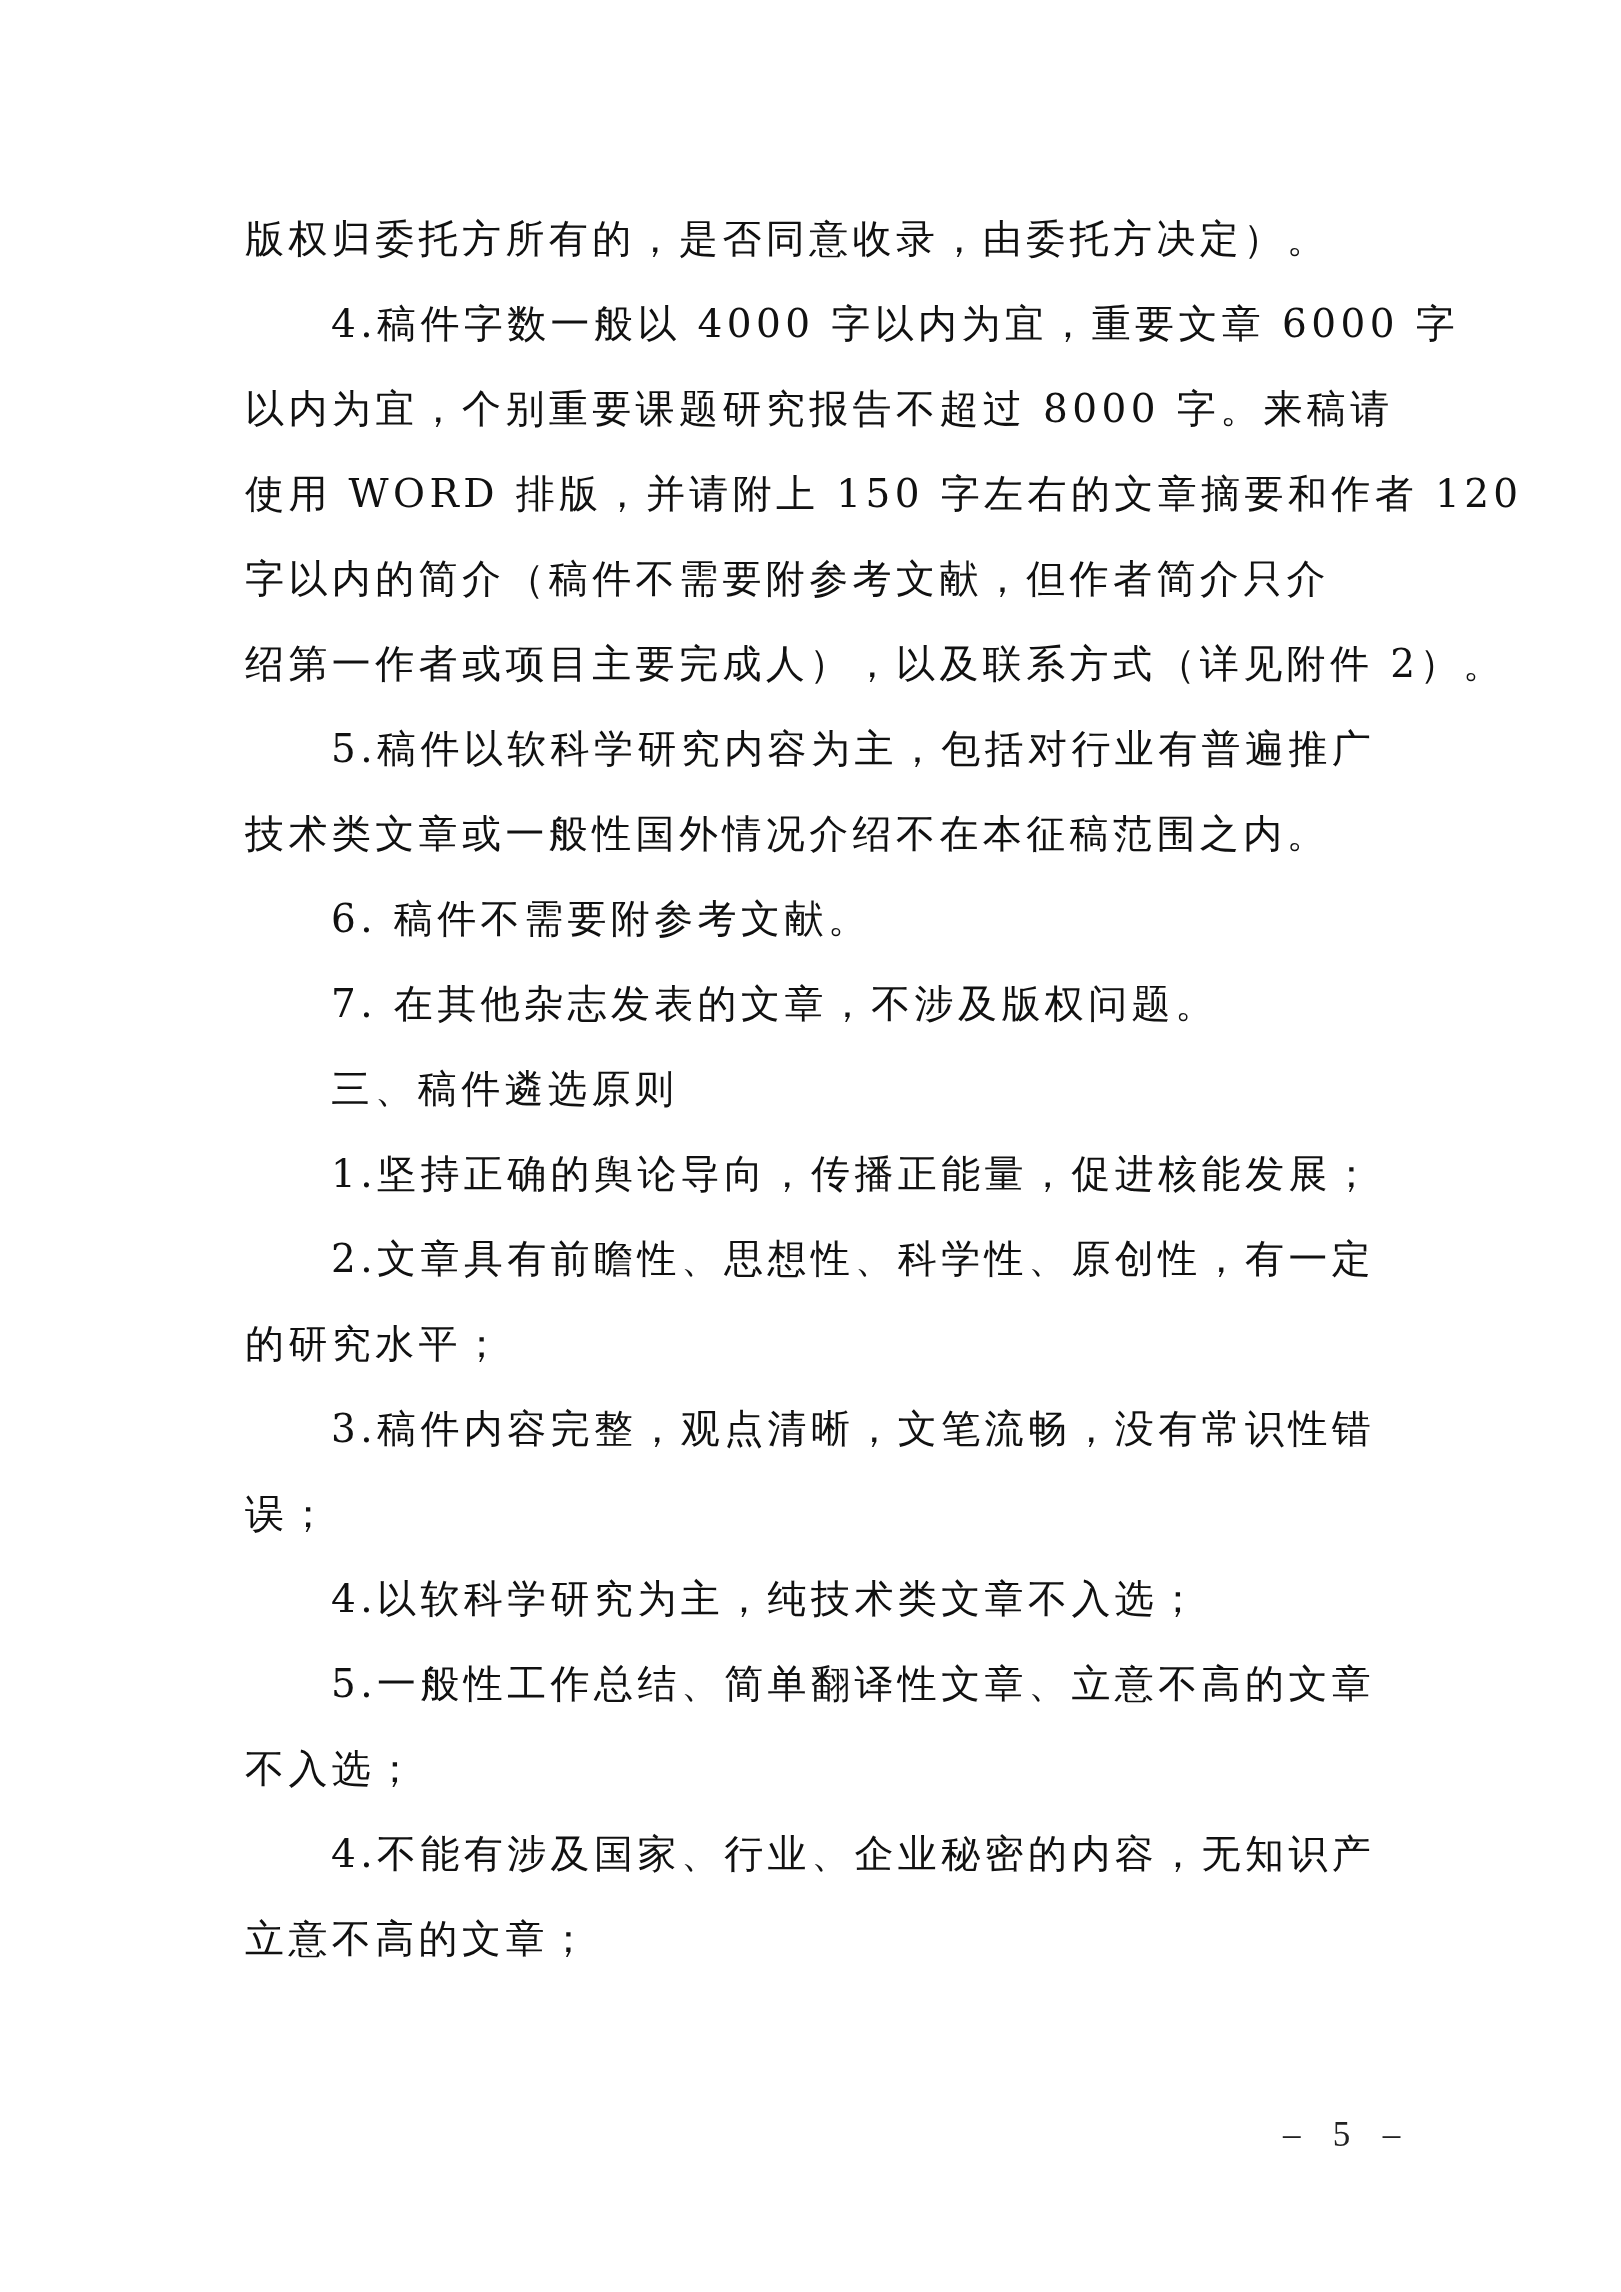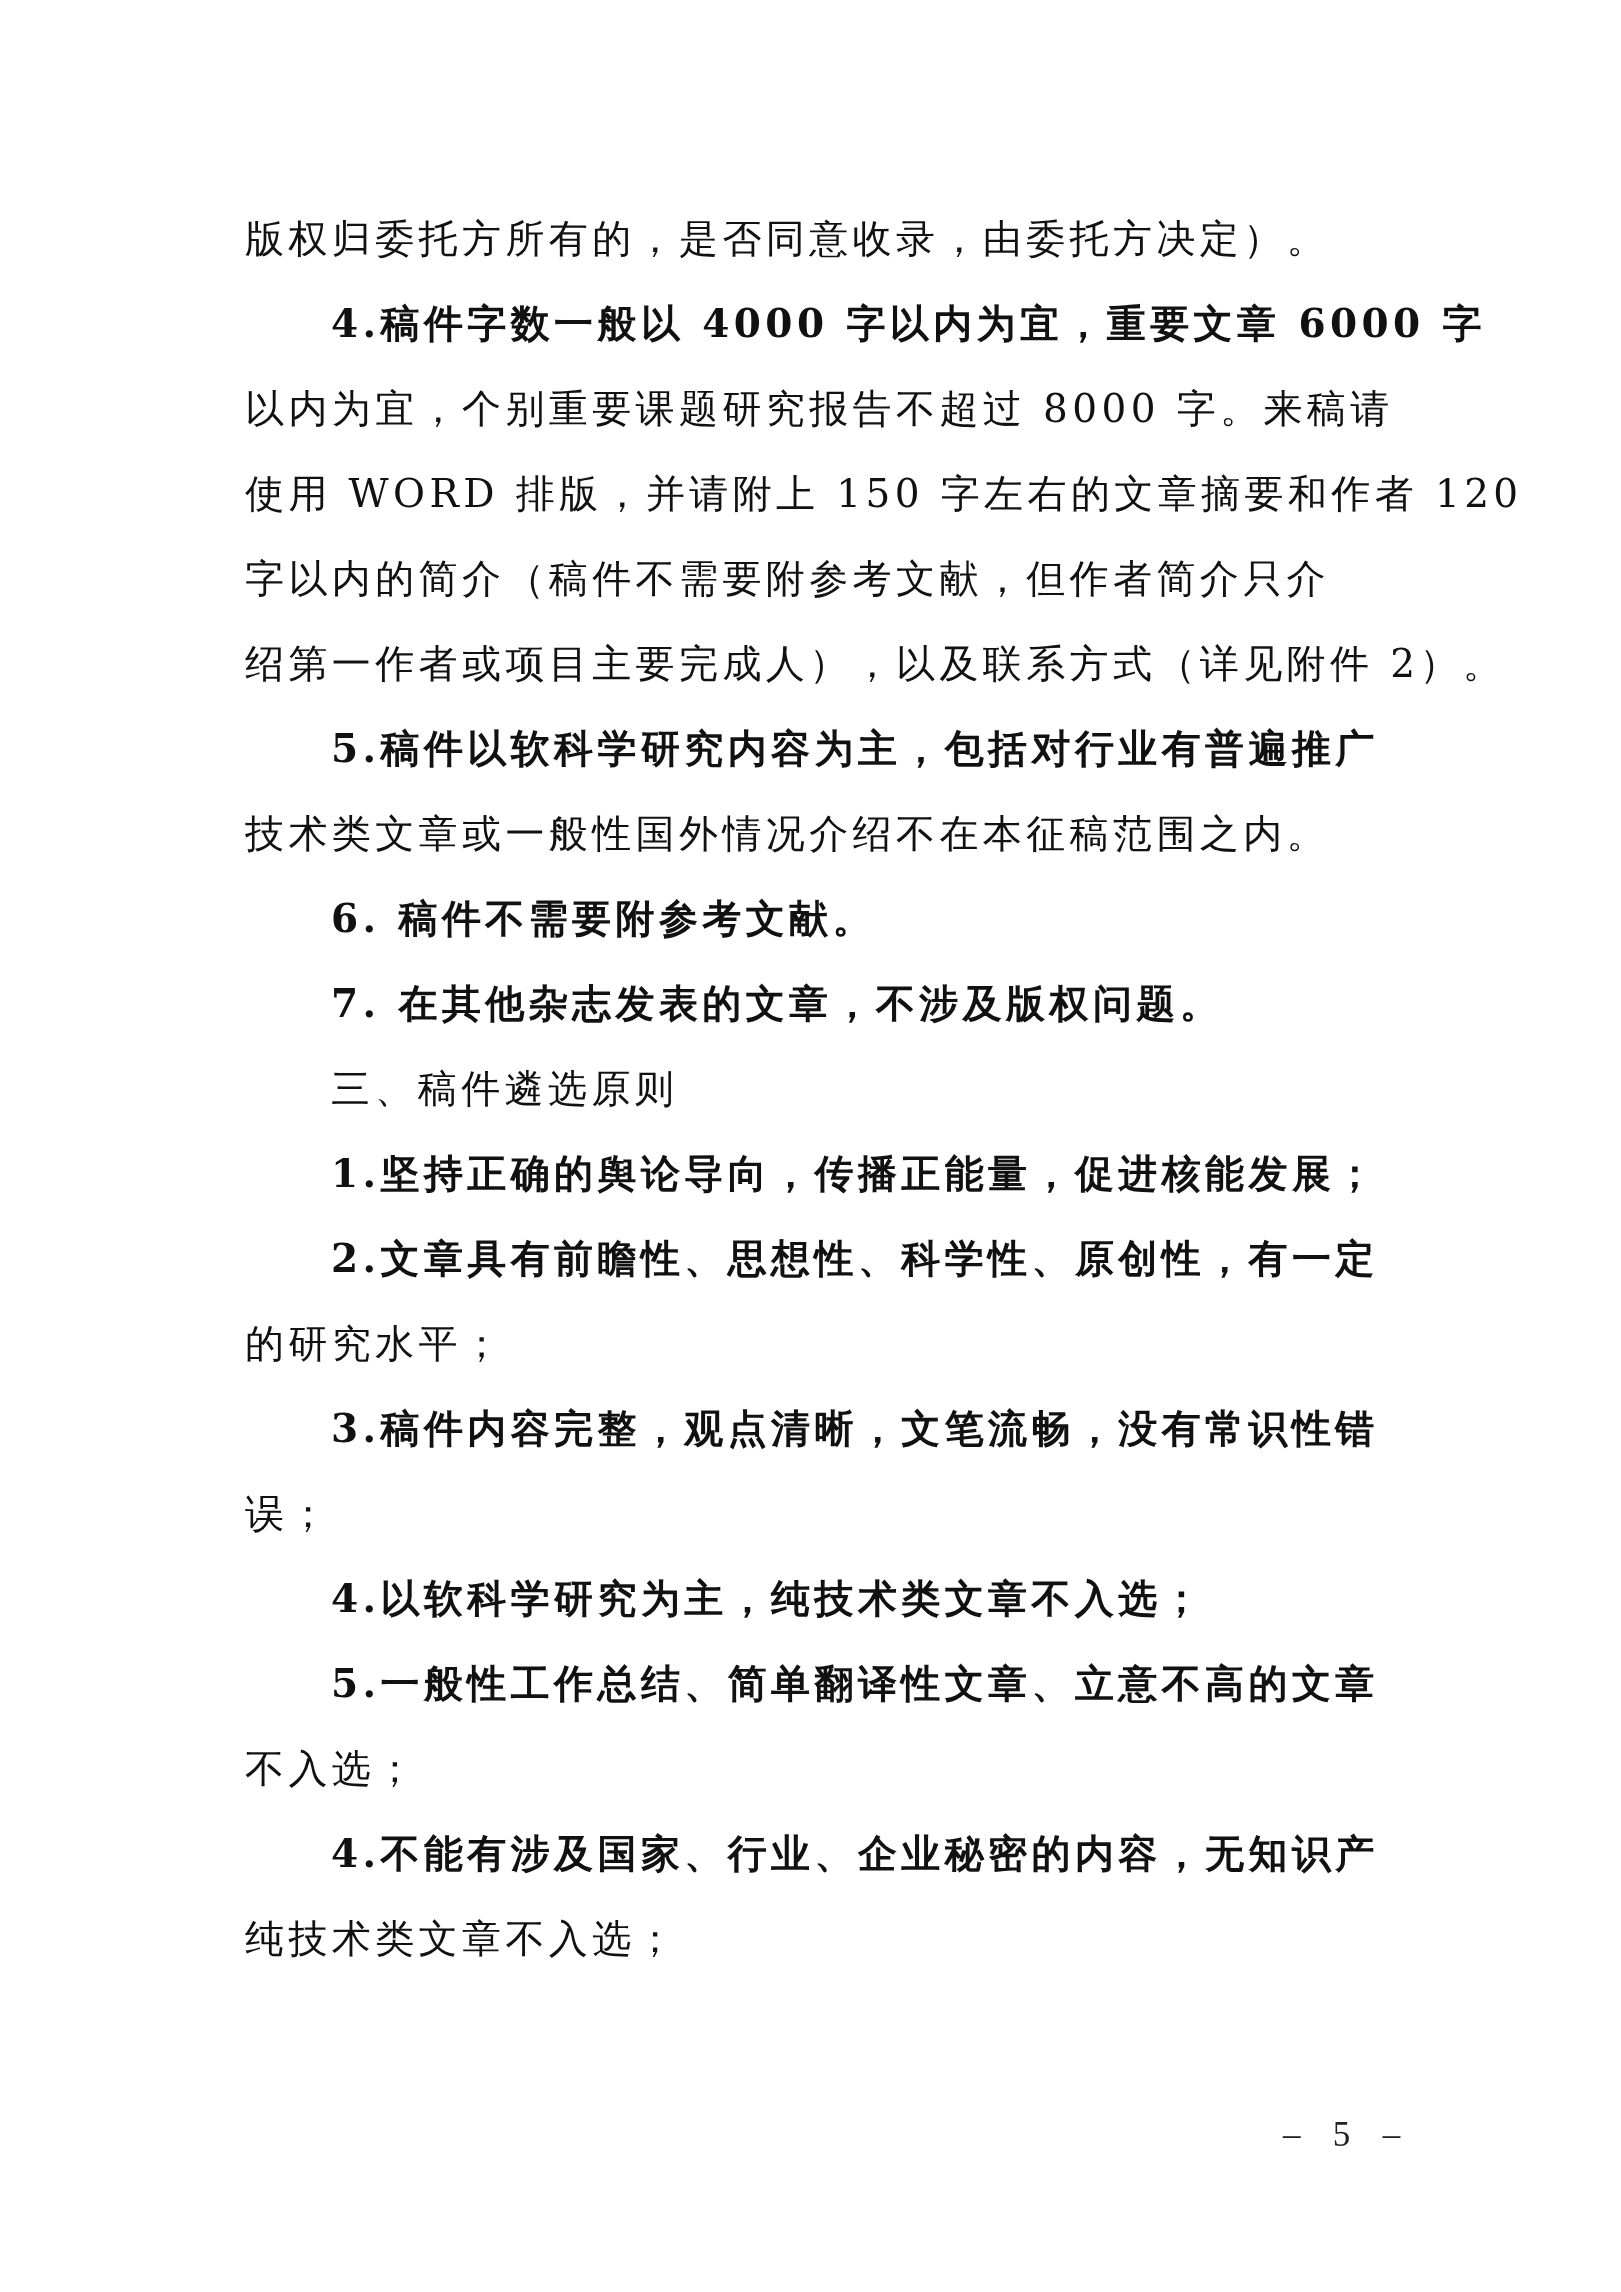--- a/index.html
+++ b/index.html
@@ -9,21 +9,21 @@
   }
   .content {
     position: absolute; left: 245px; top: 214px; width: 1137px;
     font-family: "DejaVu Serif", "Liberation Serif", serif;
     font-size: 39px; color: #111;
   }
   .line {
     height: 85px; line-height: 49px; white-space: nowrap;
     letter-spacing: 4.4px;
   }
-  .indent { padding-left: 86px; font-weight: bold; }
+  .indent { padding-left: 86px; }
   .heading {
     font-family: "DejaVu Sans", "Liberation Sans", sans-serif;
     font-weight: normal;
   }
   .page-number {
     position: absolute; top: 2115px; left: 1274px; width: 147px;
     font-family: "Liberation Serif", "DejaVu Serif", serif;
     font-size: 35px; color: #222; text-align: center; letter-spacing: 11.8px;
   }
 </style>
@@ -45,17 +45,17 @@
     <div class="line indent heading">三、稿件遴选原则</div>
     <div class="line indent">1.坚持正确的舆论导向，传播正能量，促进核能发展；</div>
     <div class="line indent">2.文章具有前瞻性、思想性、科学性、原创性，有一定</div>
     <div class="line">的研究水平；</div>
     <div class="line indent">3.稿件内容完整，观点清晰，文笔流畅，没有常识性错</div>
     <div class="line">误；</div>
     <div class="line indent">4.以软科学研究为主，纯技术类文章不入选；</div>
     <div class="line indent">5.一般性工作总结、简单翻译性文章、立意不高的文章</div>
     <div class="line">不入选；</div>
     <div class="line indent">4.不能有涉及国家、行业、企业秘密的内容，无知识产</div>
-    <div class="line">纯技术类文章不入选；</div>
+    <div class="line">立意不高的文章；</div>
   </div>
   <div class="page-number">– 5 –</div>
 </div>
 
 
 </body></html>

